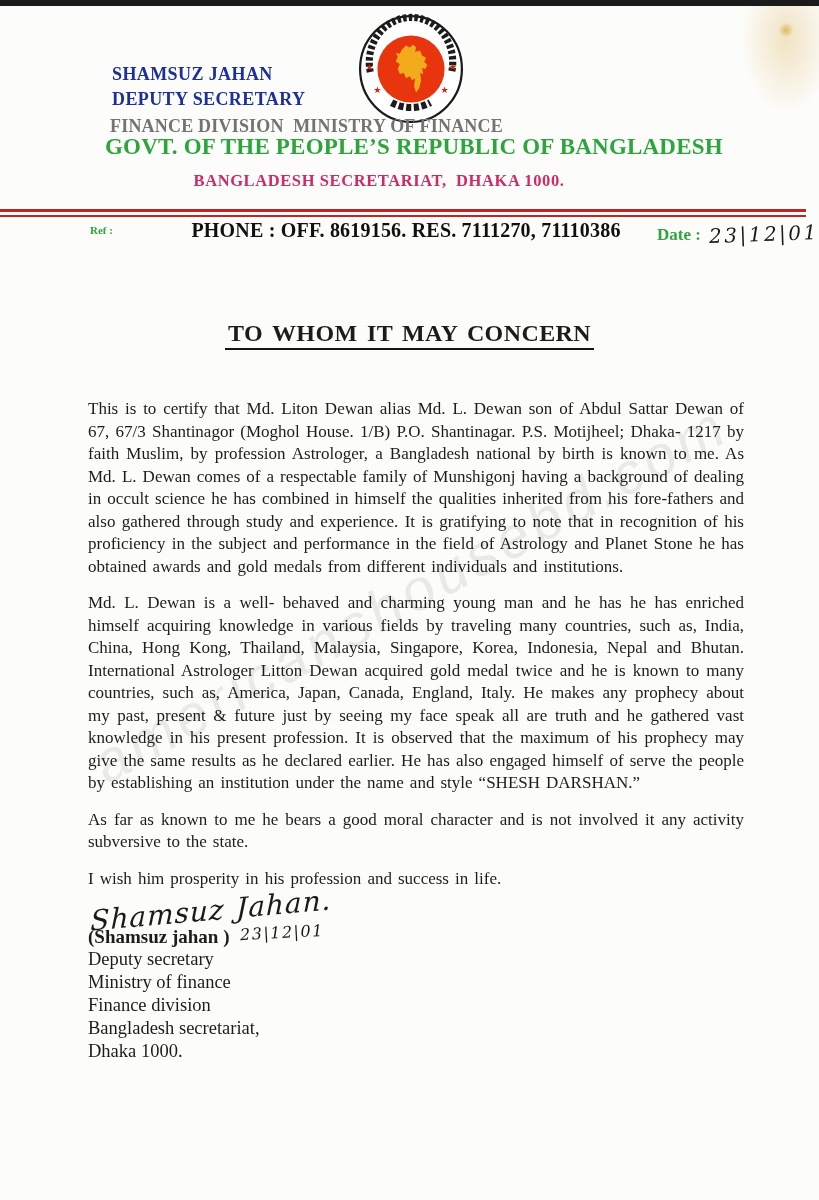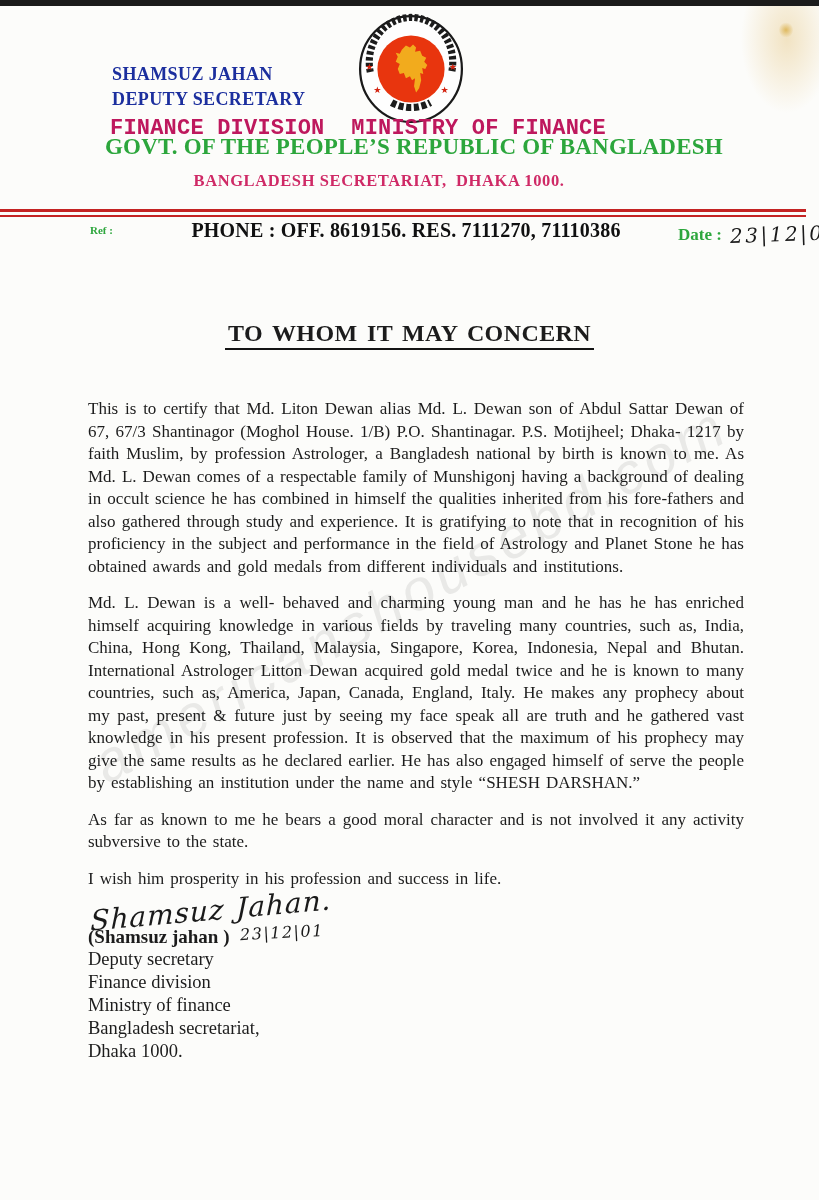--- a/index.html
+++ b/index.html
@@ -12,33 +12,33 @@
   .topbar{position:absolute;top:0;left:0;width:819px;height:6px;background:#1b1b1b;}
   .stain{position:absolute;right:0;top:6px;width:80px;height:110px;
     background:radial-gradient(ellipse at 60% 30%, rgba(224,186,104,.38), rgba(224,186,104,0) 68%);}
   .stain-dot{position:absolute;right:26px;top:22px;width:14px;height:16px;border-radius:50%;
     background:radial-gradient(circle, rgba(216,170,60,.75), rgba(216,170,60,0) 72%);}
 
   
   .officer{position:absolute;left:112px;top:62px;color:#1c2f9e;font-weight:bold;
     font-size:18px;line-height:25px;letter-spacing:.4px;}
   .seal{position:absolute;left:357px;top:13px;width:108px;height:112px;}
-  .dept1{position:absolute;left:110px;top:116px;color:#be185d;font-weight:bold;
-    font-size:22px;letter-spacing:.2px;white-space:pre;font-family:Liberation Mono, monospace;}
+  .dept1{position:absolute;left:110px;top:116px;color:#737373;font-weight:bold;
+    font-size:18px;letter-spacing:.2px;white-space:pre;}
   .dept2{position:absolute;left:105px;top:134px;color:#2ca63c;font-weight:bold;
     font-size:23px;letter-spacing:.2px;white-space:pre;}
   .addr{position:absolute;left:0;top:171px;width:758px;text-align:center;color:#cf2a66;
     font-weight:bold;font-size:16.5px;letter-spacing:.6px;white-space:pre;}
   .phone{position:absolute;left:0;top:189px;width:812px;text-align:center;color:#101010;
     font-weight:bold;font-size:20px;letter-spacing:.2px;margin-top:30px;}
   .redrule{position:absolute;top:209px;left:0;width:806px;height:8px;box-sizing:border-box;
     border-top:3px solid #c42323;border-bottom:2px solid #c42323;}
 
   .ref{position:absolute;left:90px;top:224px;color:#2ca63c;font-weight:bold;font-size:11px;}
-  .dateblock{position:absolute;left:678px;top:222px;width:141px;display:flex;align-items:flex-start;}
+  .dateblock{position:absolute;left:678px;top:222px;width:141px;display:flex;align-items:flex-start;justify-content:flex-end;}
   .date-label{color:#2ca63c;font-weight:bold;font-size:17px;margin-top:3px;white-space:pre;}
   .handwriting{font-family:"DejaVu Serif", serif;font-style:italic;color:#1a1a1a;}
   .date-hand{font-size:20px;letter-spacing:2.5px;transform:rotate(-2deg);margin-left:4px;white-space:nowrap;}
 
   
   .watermark{position:absolute;left:20px;top:560px;width:780px;text-align:center;
     transform:rotate(-29deg);font-family:"Liberation Sans", sans-serif;
     font-size:58px;letter-spacing:5px;color:rgba(125,125,125,.15);font-style:italic;white-space:nowrap;}
 
   
@@ -113,18 +113,18 @@
   <p>This is to certify that Md. Liton Dewan alias Md. L. Dewan son of Abdul Sattar Dewan of 67, 67/3 Shantinagor (Moghol House. 1/B) P.O. Shantinagar. P.S. Motijheel; Dhaka- 1217 by faith Muslim, by profession Astrologer, a Bangladesh national by birth is known to me. As Md. L. Dewan comes of a respectable family of Munshigonj having a background of dealing in occult science he has combined in himself the qualities inherited from his fore-fathers and also gathered through study and experience. It is gratifying to note that in recognition of his proficiency in the subject and performance in the field of Astrology and Planet Stone he has obtained awards and gold medals from different individuals and institutions.</p>
   <p>Md. L. Dewan is a well- behaved and charming young man and he has he has enriched himself acquiring knowledge in various fields by traveling many countries, such as, India, China, Hong Kong, Thailand, Malaysia, Singapore, Korea, Indonesia, Nepal and Bhutan. International Astrologer Litton Dewan acquired gold medal twice and he is known to many countries, such as, America, Japan, Canada, England, Italy. He makes any prophecy about my past, present &amp; future just by seeing my face speak all are truth and he gathered vast knowledge in his present profession. It is observed that the maximum of his prophecy may give the same results as he declared earlier. He has also engaged himself of serve the people by establishing an institution under the name and style “SHESH DARSHAN.”</p>
   <p>As far as known to me he bears a good moral character and is not involved it any activity subversive to the state.</p>
   <p class="last">I wish him prosperity in his profession and success in life.</p>
 
   <div class="sig-area">
     <div class="handwriting sig-script">Shamsuz Jahan.</div>
     <div class="handwriting sig-date">23|12|01</div>
     <div class="sig-name">(Shamsuz jahan )</div>
     <div class="sig-line">Deputy secretary</div>
+    <div class="sig-line">Ministry of finance</div>
     <div class="sig-line">Finance division</div>
-    <div class="sig-line">Ministry of finance</div>
     <div class="sig-line">Bangladesh secretariat,</div>
     <div class="sig-line">Dhaka 1000.</div>
   </div>
 </div>
 
 </body></html>

